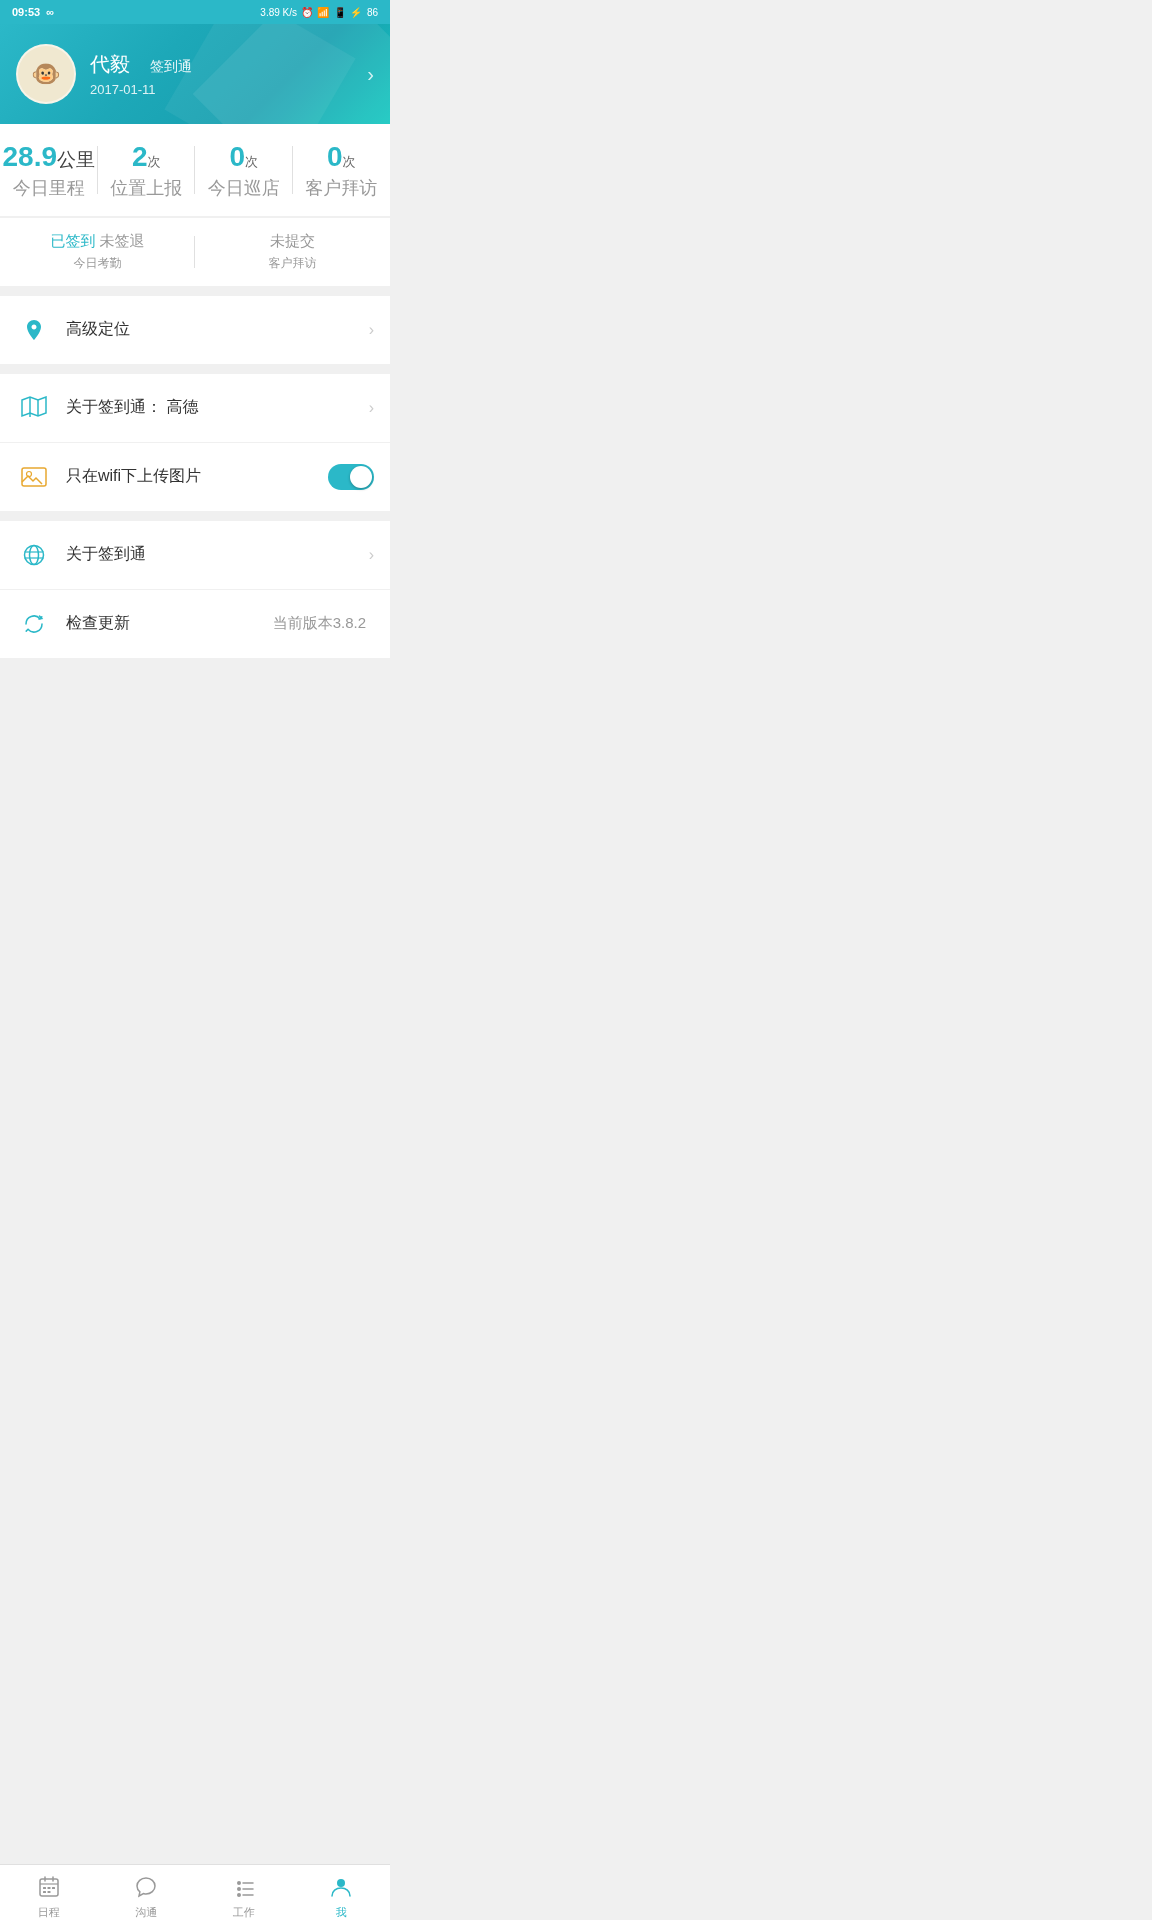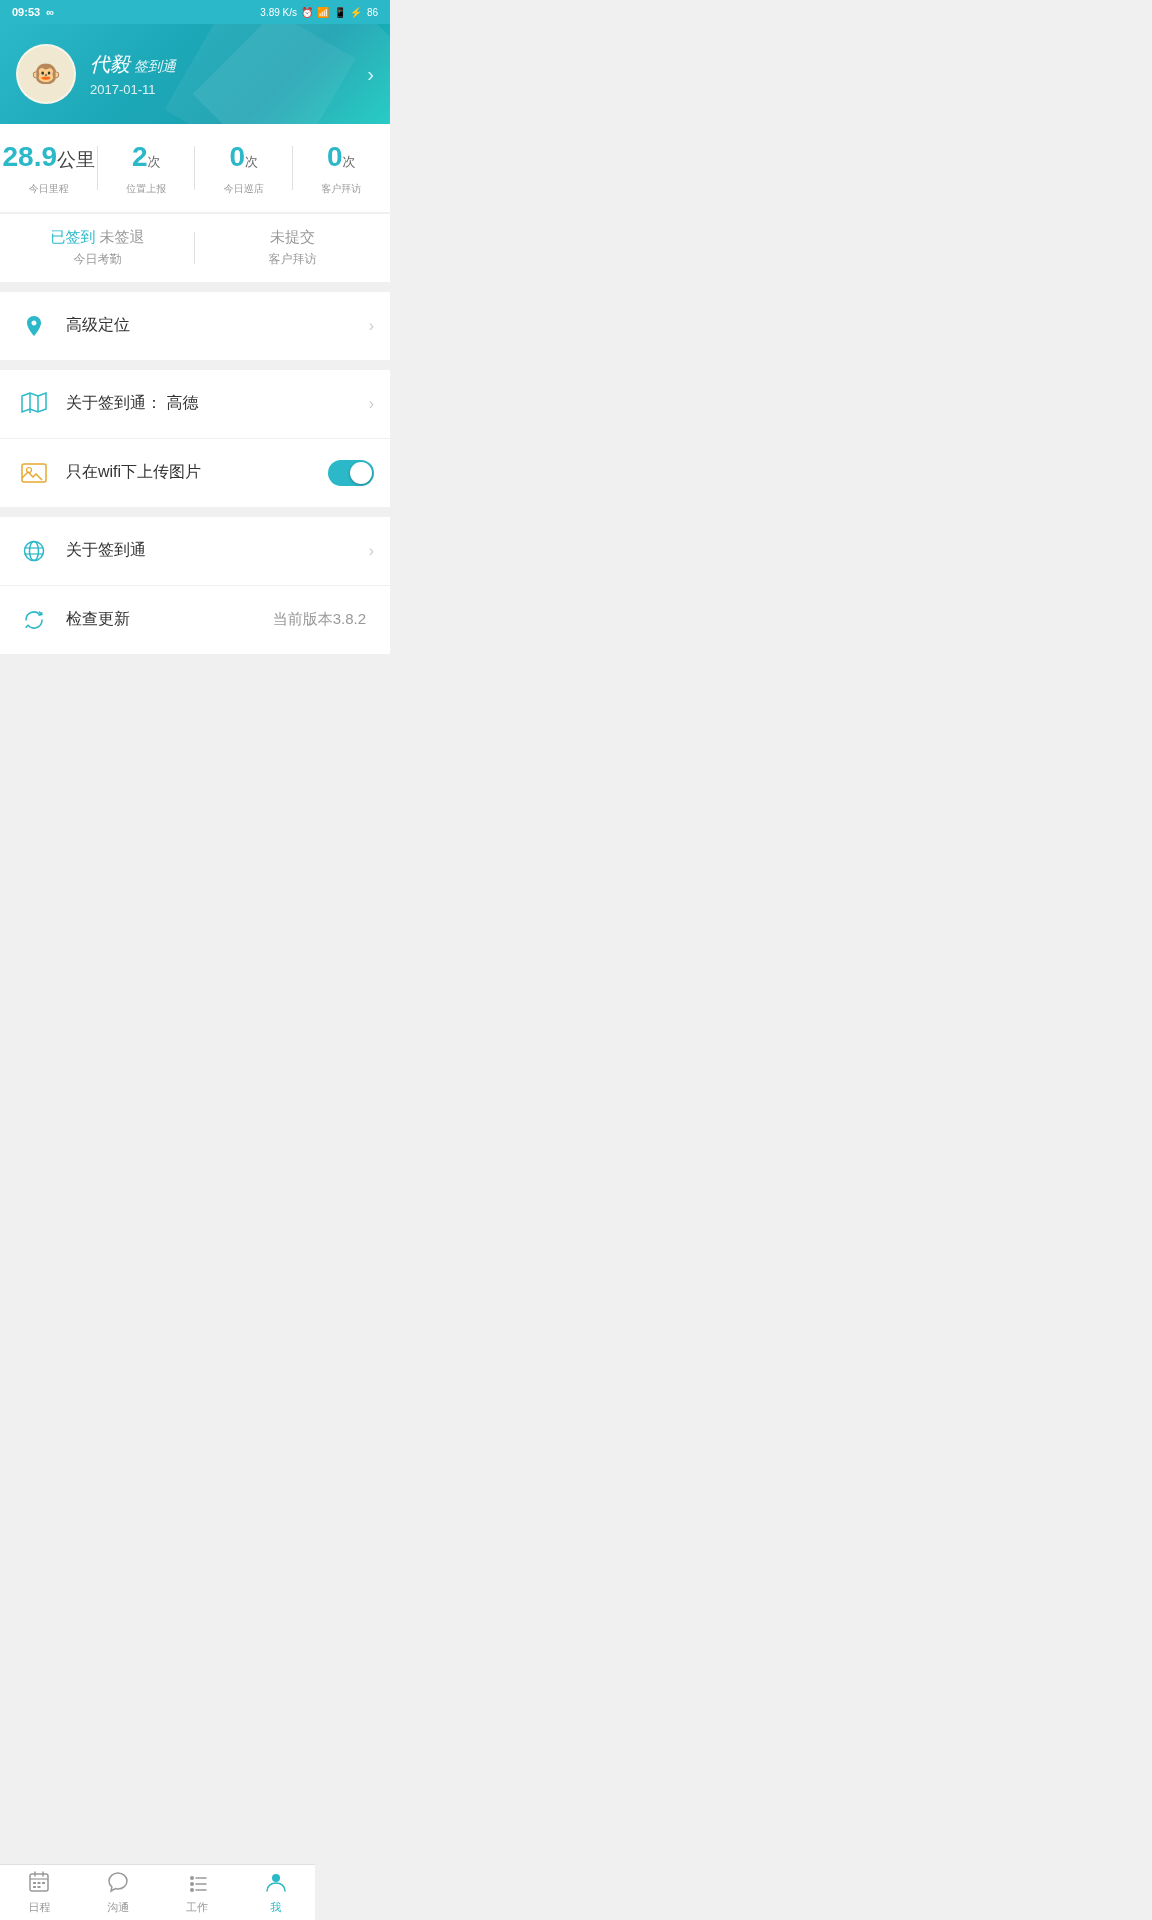--- a/index.html
+++ b/index.html
@@ -91,22 +91,21 @@
       font-size: 24px;
       line-height: 1;
     }
     .user-info {}
     .user-name {
       font-size: 20px;
       color: white;
       font-weight: 500;
       display: flex;
       align-items: baseline;
-      gap: 4px;
-      font-style: italic;
+      gap: 20px;
     }
     .user-app-name {
       font-size: 14px;
       color: rgba(255,255,255,0.9);
       font-weight: 400;
     }
     .user-date {
       font-size: 13px;
       color: rgba(255,255,255,0.85);
       margin-top: 4px;
@@ -147,23 +146,23 @@
       font-size: 19px;
       font-weight: 400;
       color: #404040;
     }
     .stat-value span.count-unit {
       font-size: 13px;
       font-weight: 400;
       color: #666;
     }
     .stat-label {
-      font-size: 10px;
-      color: #999;
-      margin-top: 8px;
+      font-size: 18px;
+      color: #999;
+      margin-top: 2px;
     }
 
     
     .attendance-section {
       background: white;
       display: flex;
       margin-top: 2px;
       padding: 14px 0;
       align-items: center;
     }
@@ -252,25 +251,26 @@
       top: 2px;
       right: 2px;
       box-shadow: 0 1px 3px rgba(0,0,0,0.3);
     }
 
     
     .bottom-nav {
       position: fixed;
       bottom: 0;
       left: 0;
-      width: 315px;
+      width: 390px;
       background: white;
       display: flex;
       border-top: 1px solid #e0e0e0;
       height: 56px;
+      align-items: flex-end;
     }
     .nav-item {
       flex: 1;
       display: flex;
       flex-direction: column;
       align-items: center;
       justify-content: center;
       gap: 2px;
       cursor: pointer;
     }

